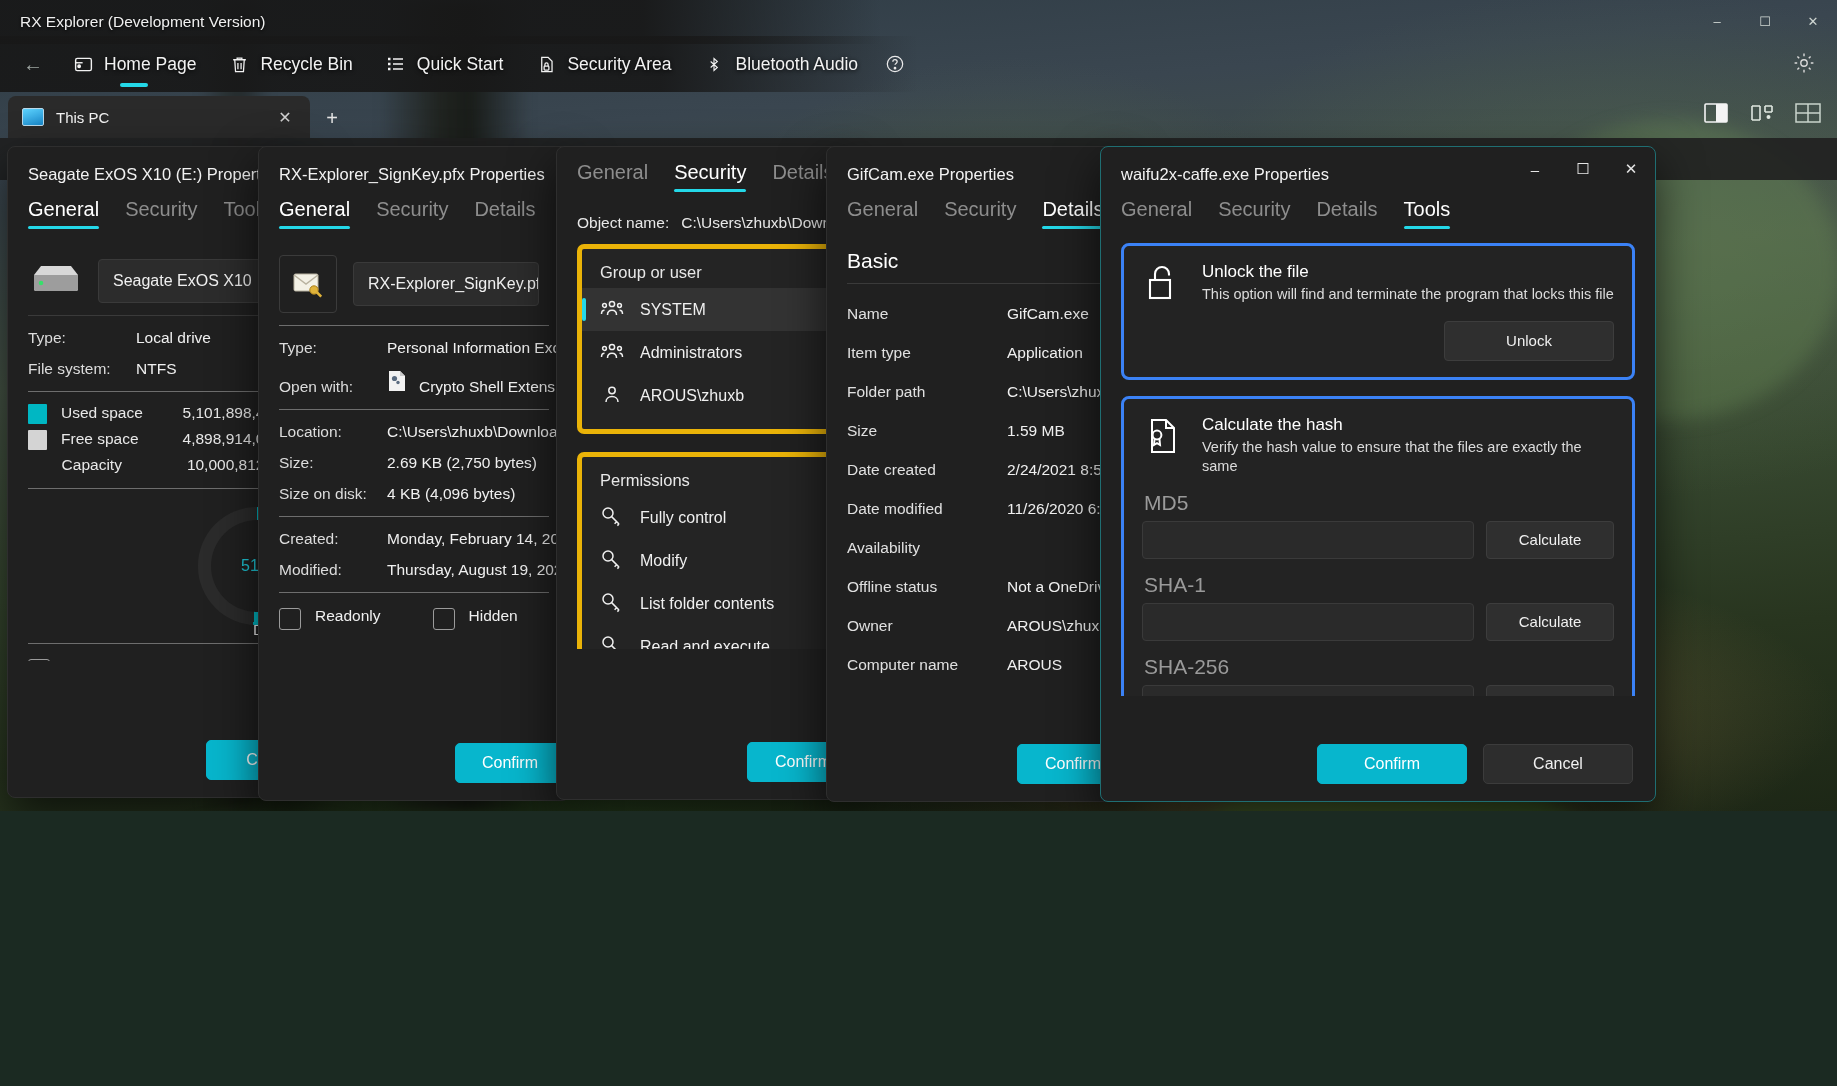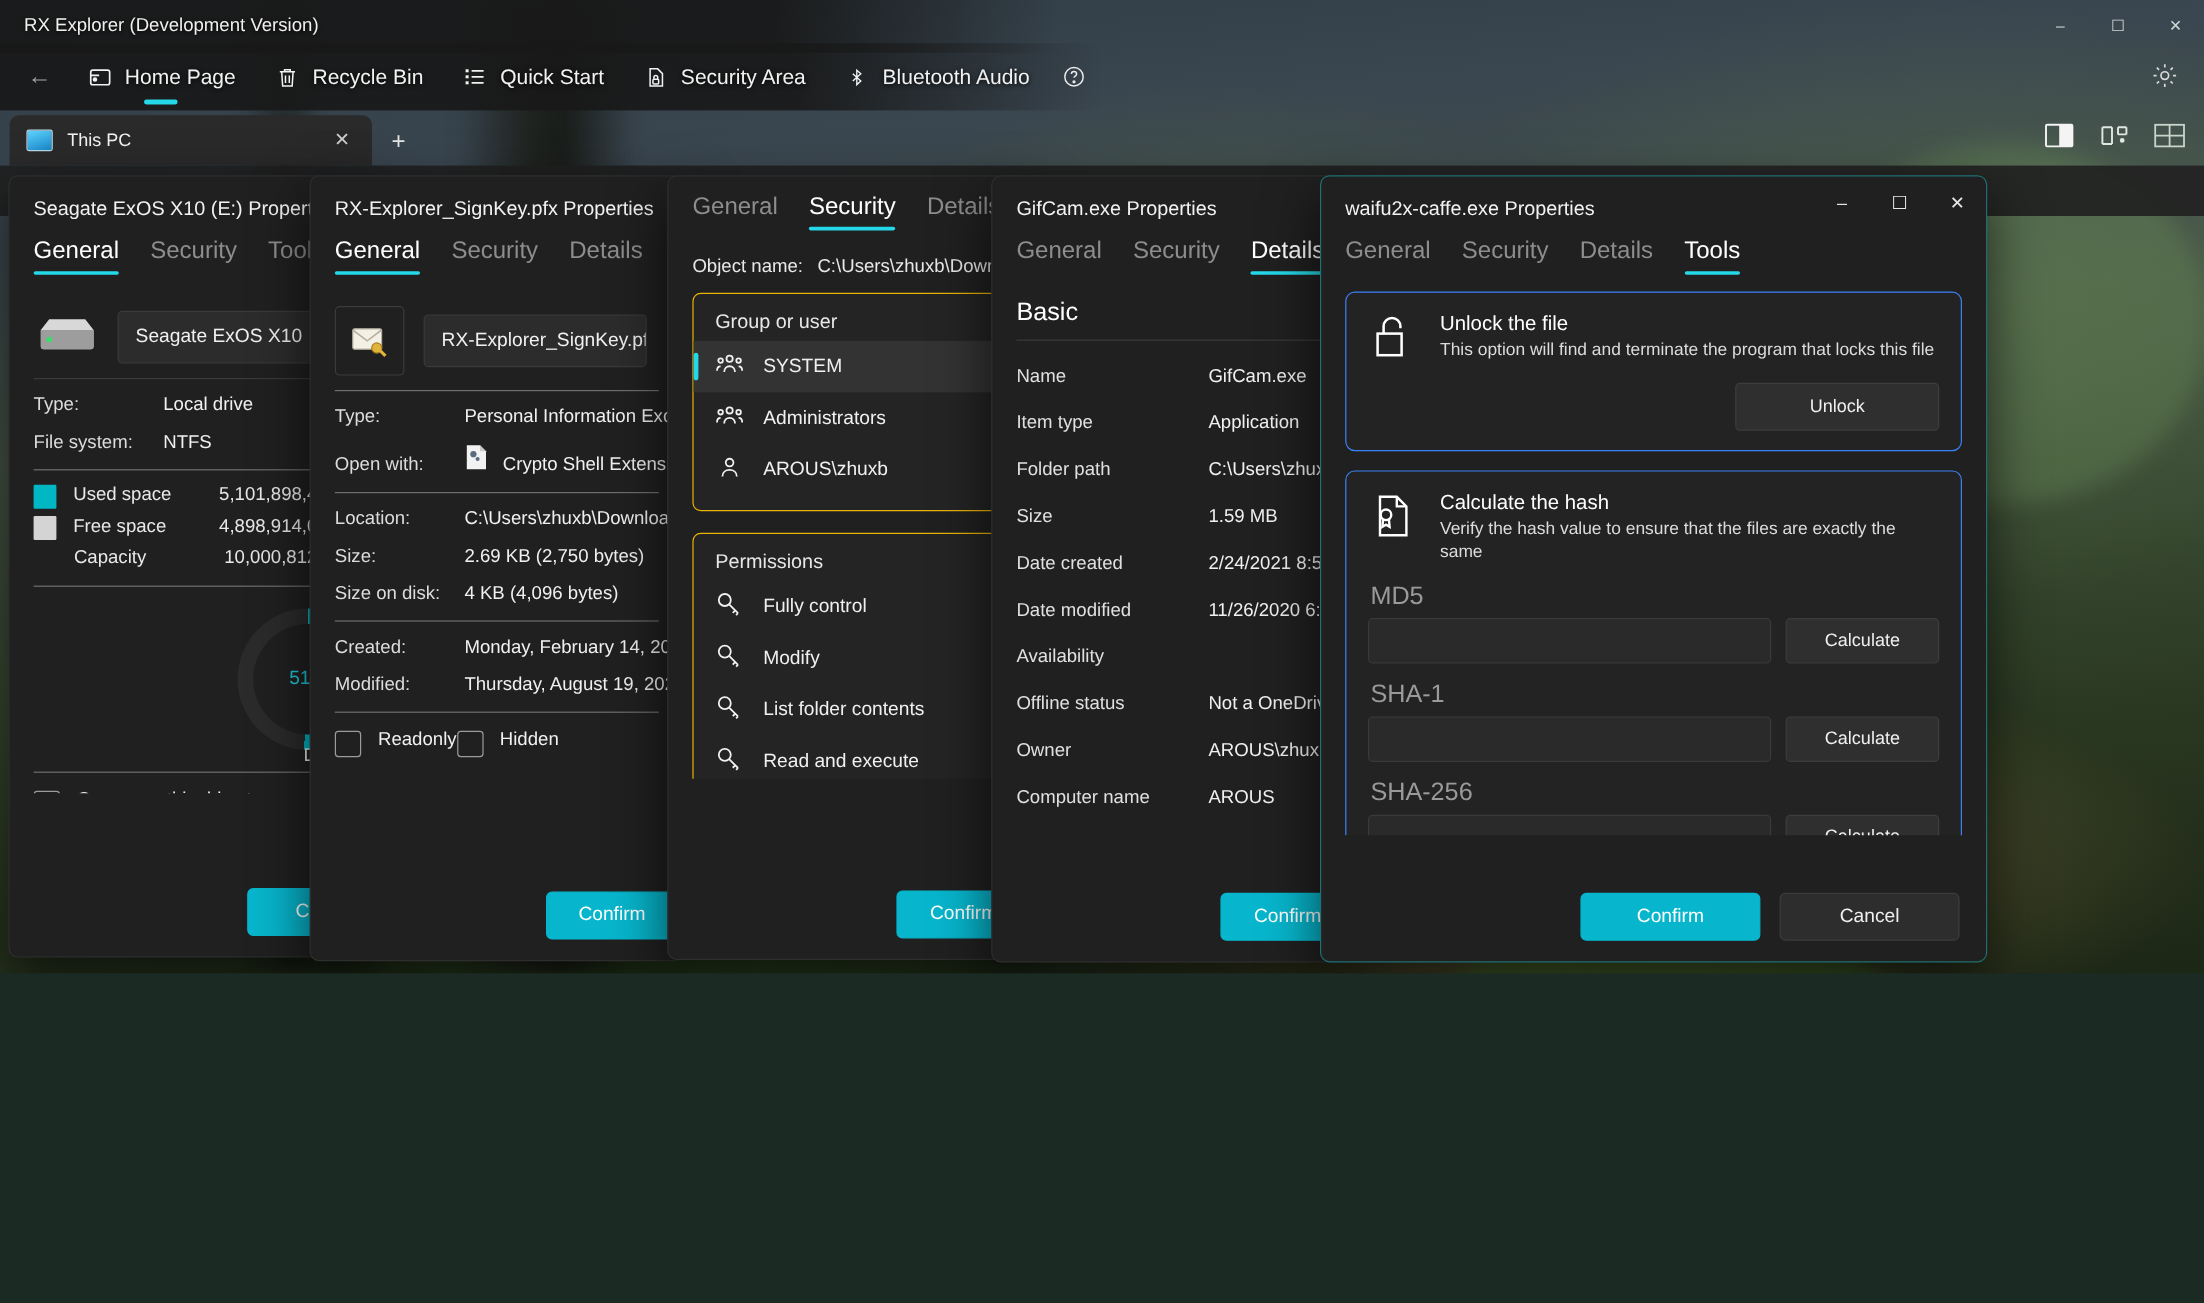--- a/index.html
+++ b/index.html
@@ -177,41 +177,41 @@
     gap: 16px; padding: 0 22px;
   }
   .btn {
     height: 40px; min-width: 140px; border-radius: 5px; font-size: 16px;
     display: flex; align-items: center; justify-content: center;
     border: 1px solid #3c3c3c; background: #2d2d2d; color: #f0f0f0;
   }
   .btn.primary { background: #07b6cd; border-color: #07b6cd; color: #ffffff; }
 
   .group-card {
-    border: 1px solid #eab308; border-radius: 7px; background: #242424;
+    border: 5px solid #eab308; border-radius: 7px; background: #242424;
     padding: 12px 0; margin-top: 12px;
   }
   .group-card .card-title { font-size: 16.5px; color: #e8e8e8; padding: 2px 18px 6px 18px; }
   .list-item {
     display: flex; align-items: center; gap: 16px;
     height: 43px; padding: 0 18px; font-size: 16px; color: #f0f0f0; position: relative;
   }
   .list-item.selected { background: #333333; }
   .list-item.selected::before {
     content: ""; position: absolute; left: 0; top: 10px; bottom: 10px; width: 4px;
     background: #24d8e8; border-radius: 2px;
   }
 
   .detail-row { display: flex; font-size: 15.5px; margin: 21px 0; }
   .detail-row .dk { color: #e0e0e0; width: 160px; flex: none; }
   .detail-row .dv { color: #f0f0f0; white-space: nowrap; }
   .section-head { font-size: 21px; color: #ffffff; padding: 4px 0 2px 0; }
 
   .tool-card {
-    border: 1px solid #3b82f6; border-radius: 8px; background: #232323;
+    border: 3px solid #3b82f6; border-radius: 8px; background: #232323;
     padding: 16px 18px; margin-bottom: 16px;
   }
   .tool-head { display: flex; gap: 18px; }
   .tool-ico { width: 42px; height: 42px; flex: none; display: flex; align-items: center; justify-content: center; }
   .tool-title { font-size: 17px; color: #ffffff; }
   .tool-desc { font-size: 14.5px; color: #dcdcdc; margin-top: 3px; line-height: 1.35; max-width: 440px; }
   .tool-actions { display: flex; justify-content: flex-end; margin-top: 16px; }
   .hash-label { font-size: 21px; color: #9a9a9a; margin: 14px 0 6px 2px; }
   .hash-line { display: flex; gap: 12px; align-items: center; }
   .hash-input {
@@ -474,21 +474,21 @@
       <div class="hr"></div>
       <div class="row">
         <span class="k">Created:</span>
         <span class="v">Monday, February 14, 2022 1:</span>
       </div>
       <div class="row">
         <span class="k">Modified:</span>
         <span class="v">Thursday, August 19, 2021 4:2</span>
       </div>
       <div class="hr"></div>
-      <div style="display:flex;margin-top:14px;">
+      <div style="display:flex;gap:52px;margin-top:14px;">
         <div class="chk-row" style="margin:0;">
           <span class="chk"></span>
           <span>Readonly</span>
         </div>
         <div class="chk-row" style="margin:0;">
           <span class="chk"></span>
           <span>Hidden</span>
         </div>
       </div>
     </div>

